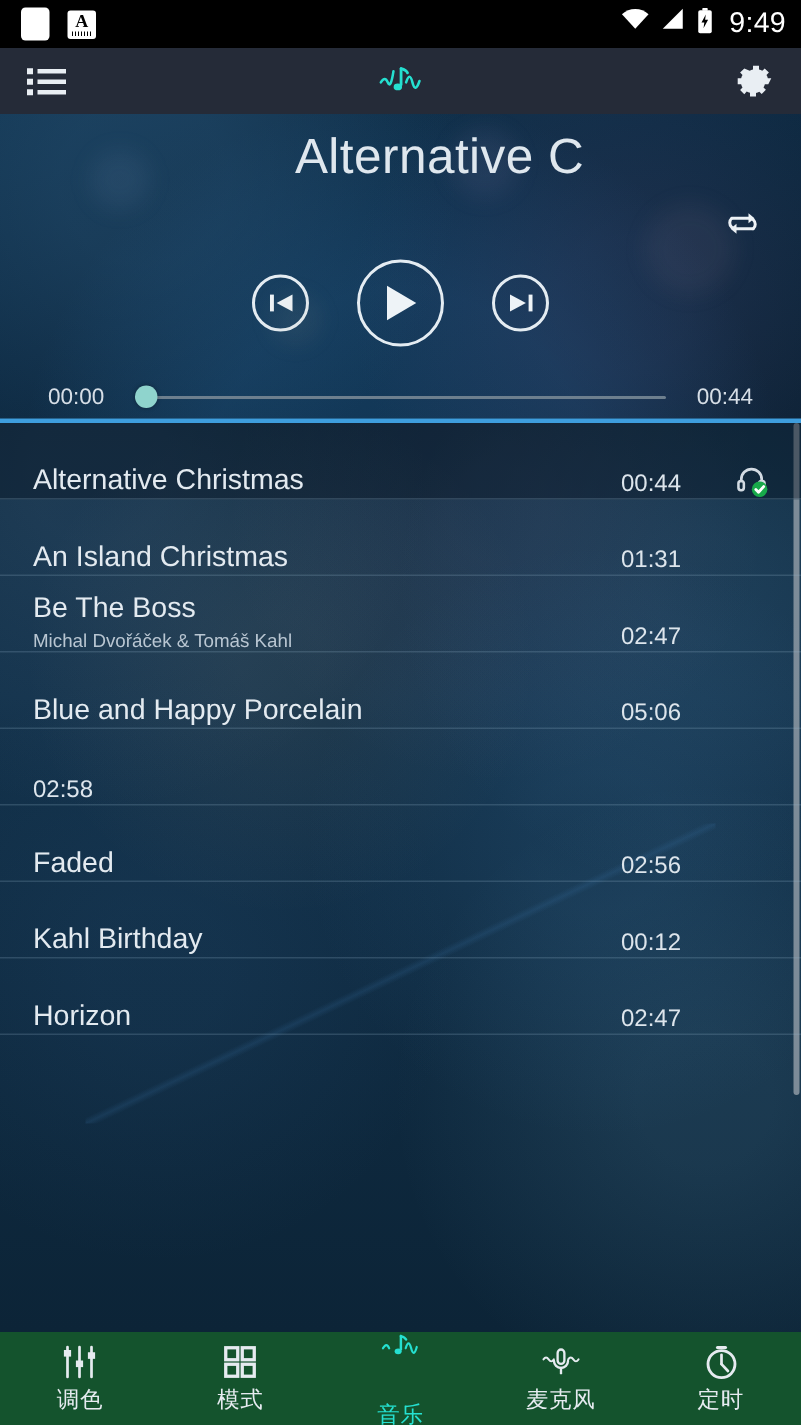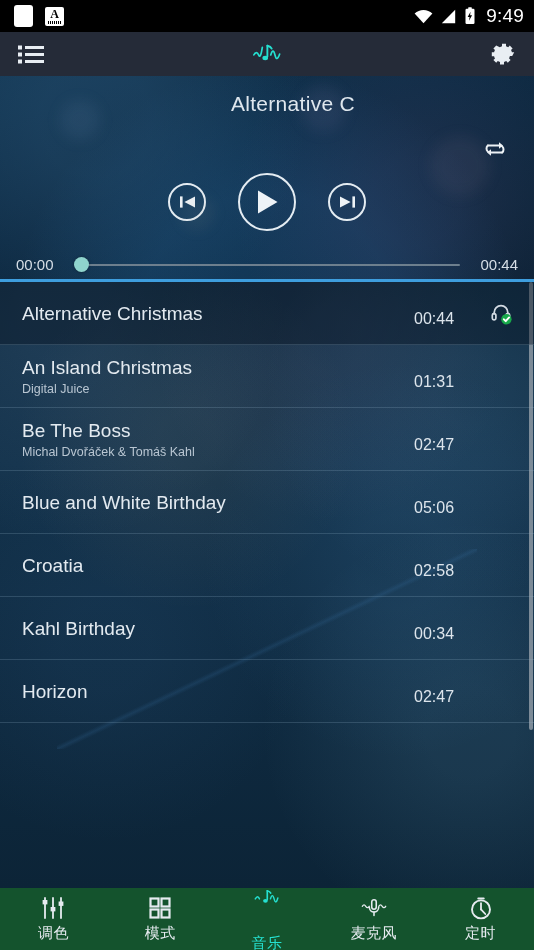--- a/index.html
+++ b/index.html
@@ -21,21 +21,21 @@
   .sb-sq { width:19px; height:22px; background:#fff; border-radius:3px; }
   .sb-a {
     width:19px; height:19px; background:#fff; border-radius:2px; color:#000;
     font-size:12px; font-weight:bold; line-height:14px; text-align:center;
     font-family:"Liberation Serif", serif; position:relative;
   }
   .sb-a::after{
     content:""; position:absolute; left:3px; right:3px; bottom:2px; height:3px;
     background:repeating-linear-gradient(to right,#000 0 1px,#fff 1px 2px);
   }
-  .sb-right { margin-left:auto; display:flex; align-items:center; gap:7px; }
+  .sb-right { margin-left:auto; display:flex; gap:7px; }
   .sb-time { font-size:19px; color:#fff; letter-spacing:.2px; margin-left:3px; }
   .ic-wifi { width:19px; height:15px; }
   .ic-sig  { width:17px; height:15px; }
   .ic-batt { width:12px; height:18px; }
 
   
   .appbar {
     height:44px; background:#252b38; display:flex; align-items:center;
     padding:0 18px; position:relative;
   }
@@ -50,37 +50,37 @@
     background:
       radial-gradient(circle at 18% 22%, rgba(60,110,150,.22) 0 12%, transparent 45%),
       radial-gradient(circle at 78% 62%, rgba(90,80,130,.18) 0 10%, transparent 42%),
       radial-gradient(circle at 50% 120%, rgba(30,90,140,.35) 0 35%, transparent 70%),
       linear-gradient(160deg,#123551 0%,#0e2b44 42%,#0b2134 100%);
     border-bottom:3px solid #3e9ede;
   }
   .player .bokeh{position:absolute;border-radius:50%;filter:blur(7px);pointer-events:none;}
   .title-wrap{ height:56px; display:flex; align-items:center; justify-content:center; overflow:hidden; }
   .title {
-    font-size:21px; color:#dfe7ee; white-space:nowrap; letter-spacing:.3px;
+    font-size:33px; color:#dfe7ee; white-space:nowrap; letter-spacing:.3px;
     transform:translateX(26px);
   }
   .repeat-row{ height:34px; display:flex; align-items:center; justify-content:flex-end; padding-right:26px; }
   .ic-repeat{ width:26px; height:22px; }
   .controls{ display:flex; align-items:center; justify-content:center; gap:32px; height:72px; }
   .btn-circ{
     border:2px solid #e4ecf2; border-radius:50%;
     display:flex; align-items:center; justify-content:center;
   }
   .btn-sm{ width:38px; height:38px; }
   .btn-lg{ width:58px; height:58px; }
 
   
   .seekrow{
     position:absolute; left:0; right:0; bottom:6px;
-    display:flex; align-items:center; padding:0 16px; gap:12px;justify-content:flex-end;
+    display:flex; align-items:center; padding:0 32px; gap:12px;justify-content:flex-end;
   }
   .tlabel{ font-size:15px; color:#d6dee6; min-width:46px; }
   .tlabel.right{ text-align:right; }
   .track{ flex:1; position:relative; height:16px; display:flex; align-items:center; }
   .track .bar{ position:absolute; left:0; right:0; height:2px; background:#6d7f8e; border-radius:1px; }
   .track .thumb{
     position:absolute; left:0; width:15px; height:15px; border-radius:50%;
     background:#8fd4cd; box-shadow:0 0 3px rgba(0,0,0,.35);
   }
 
@@ -97,21 +97,21 @@
       radial-gradient(circle at 88% 74%, rgba(120,180,210,.12) 0 7%, transparent 32%),
       linear-gradient(180deg,#0f2c42 0%,#12314a 30%,#0f2b42 62%,#0c2437 100%);
   }
   .list::before{
     content:""; position:absolute; left:50%; top:44%; width:420px; height:200px;
     transform:translateX(-50%);
     background:linear-gradient(to bottom right, transparent 49%, rgba(60,120,175,.18) 50%, transparent 51%);
     pointer-events:none;
   }
   .row{
-    position:relative; height:63px; display:flex; align-items:center;
+    position:relative; height:51px; display:flex; align-items:flex-end;
     padding:0 16px 0 22px; border-bottom:1px solid rgba(150,180,205,.22);
   }
   .row.active{ background:rgba(6,20,34,.42); }
   .row .meta{ flex:1; min-width:0; }
   .row .name{ font-size:19px; color:#e3eaf0; line-height:23px; white-space:nowrap; overflow:hidden; }
   .row .artist{ font-size:12.5px; color:#b9c6d2; margin-top:3px; white-space:nowrap; overflow:hidden; }
   .row .dur{ font-size:16px; color:#dde5ec; width:70px; text-align:left; margin-top:12px; }
   .row .badge{ width:34px; display:flex; justify-content:center; align-items:center; }
   .ic-head{ width:24px; height:24px; }
 
@@ -249,52 +249,55 @@
   <rect x="3.3" y="12.6" width="3.6" height="6.2" rx="1.6" fill="none" stroke="#d3dbe3" stroke-width="1.7"></rect>
   <rect x="17.1" y="12.6" width="3.6" height="6.2" rx="1.6" fill="none" stroke="#d3dbe3" stroke-width="1.7"></rect>
   <circle cx="17.4" cy="18.2" r="5.2" fill="#18a94a"></circle>
   <path d="M14.9 18.3l1.8 1.9 3.4-3.8" fill="none" stroke="#fff" stroke-width="1.9" stroke-linecap="round" stroke-linejoin="round"></path>
 </svg>
         </div>
       </div>
       <div class="row">
         <div class="meta">
           <div class="name">An Island Christmas</div>
-          <div class="artist">Digital Juice</div>
         </div>
         <div class="dur">01:31</div>
         <div class="badge"></div>
       </div>
       <div class="row">
         <div class="meta">
           <div class="name">Be The Boss</div>
           <div class="artist">Michal Dvořáček &amp; Tomáš Kahl</div>
         </div>
         <div class="dur">02:47</div>
         <div class="badge"></div>
       </div>
       <div class="row">
         <div class="meta">
-          <div class="name">Blue and White Birthday</div>
+          <div class="name">Blue and Happy Porcelain</div>
         </div>
         <div class="dur">05:06</div>
         <div class="badge"></div>
       </div>
       <div class="row">
-        <div class="meta">
-          <div class="name">Croatia</div>
-        </div>
         <div class="dur">02:58</div>
         <div class="badge"></div>
       </div>
       <div class="row">
         <div class="meta">
+          <div class="name">Faded</div>
+        </div>
+        <div class="dur">02:56</div>
+        <div class="badge"></div>
+      </div>
+      <div class="row">
+        <div class="meta">
           <div class="name">Kahl Birthday</div>
         </div>
-        <div class="dur">00:34</div>
+        <div class="dur">00:12</div>
         <div class="badge"></div>
       </div>
       <div class="row">
         <div class="meta">
           <div class="name">Horizon</div>
         </div>
         <div class="dur">02:47</div>
         <div class="badge"></div>
       </div>
     </div>

